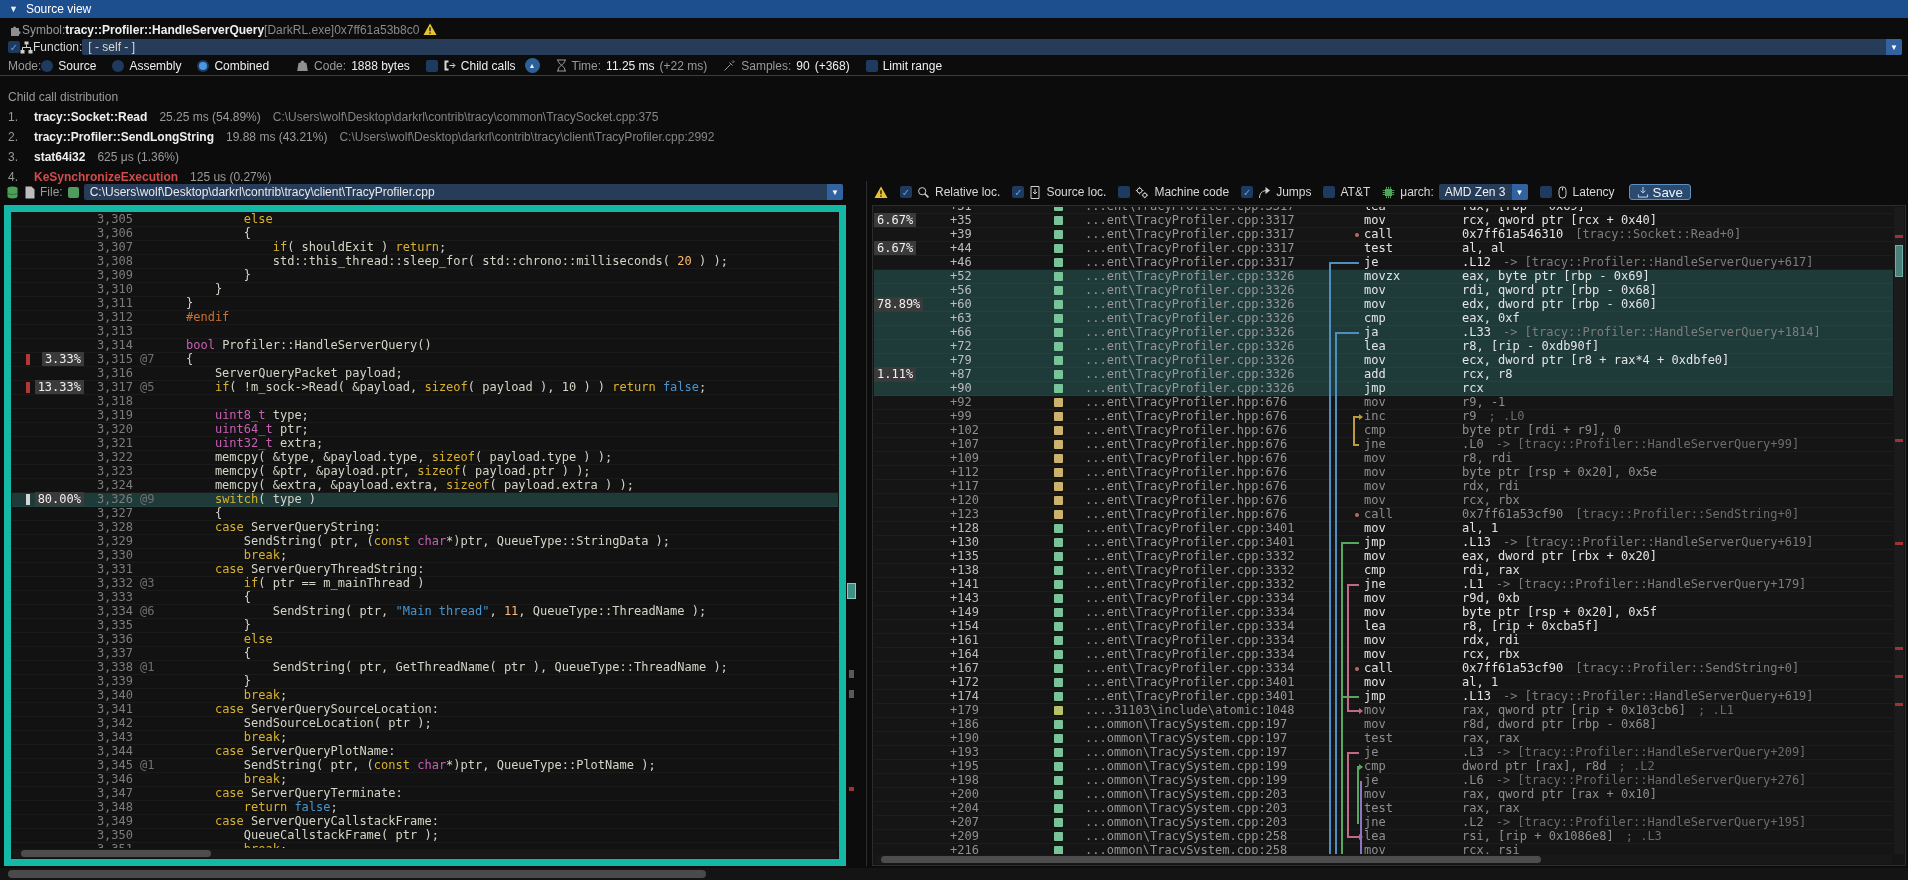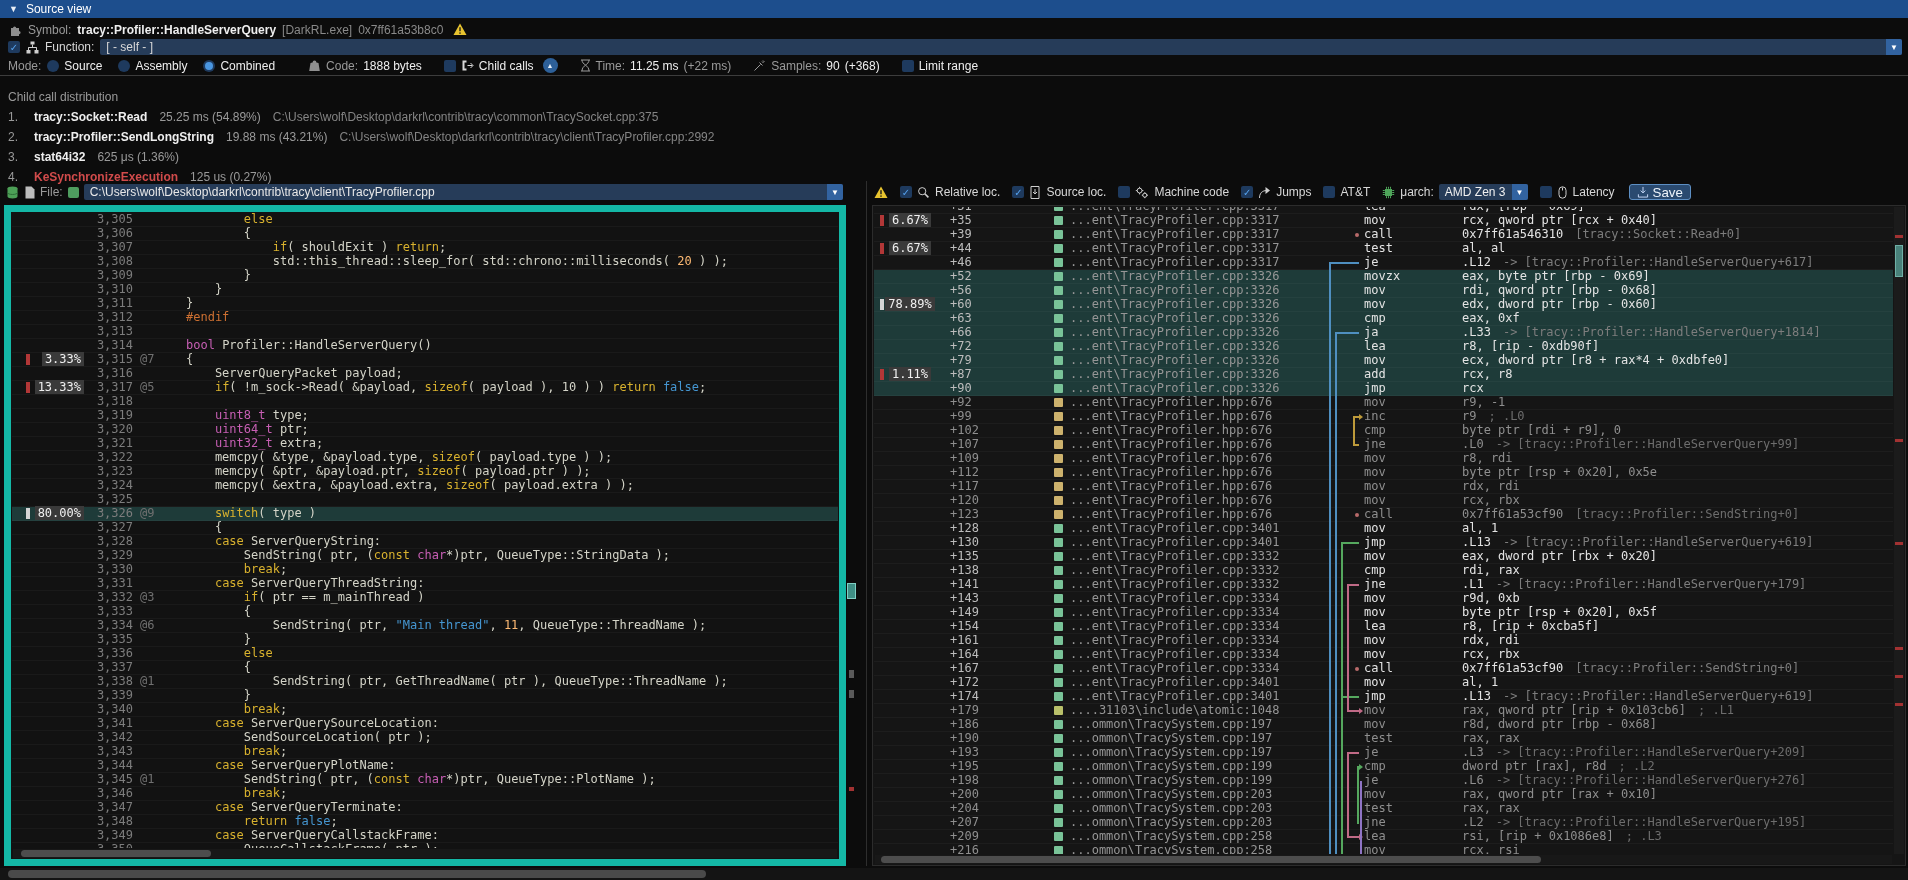--- a/index.html
+++ b/index.html
@@ -3,21 +3,21 @@
 <meta charset="utf-8">
 <style>
   html,body{margin:0;padding:0;background:#000;}
   .window{position:relative;width:1908px;height:880px;background:#0c0c0c;overflow:hidden;
     font-family:"Liberation Sans",sans-serif;font-size:12px;color:#d8d8d8;}
   
   .titlebar{position:absolute;left:0;top:0;right:0;height:18px;background:#1d4e8d;
     display:flex;align-items:center;gap:8px;padding-left:9px;color:#fff;}
   .tri{font-size:9px;color:#e8eef6;}
   
-  .hrow{position:absolute;left:0;right:0;display:flex;align-items:center;gap:6px;padding-left:8px;}
+  .hrow{position:absolute;left:0;right:0;display:flex;align-items:center;padding-left:8px;}
   .symbol-row{top:21px;height:17px;}
   .function-row{top:39px;height:16px;}
   .mode-row{top:57px;height:17px;}
   .gray{color:#9a9a9a;} .dimtx{color:#8a8a8a;} .white{color:#efefef;}
   .bold{font-weight:bold;}
   .warn{margin-left:4px;}
   .combo{display:flex;align-items:center;background:#263c59;height:16px;border-radius:2px;
     padding-left:6px;position:relative;}
   .combo .arrowbox{position:absolute;right:0;top:0;bottom:0;width:16px;background:#3263a0;
     border-radius:0 2px 2px 0;display:flex;align-items:center;justify-content:center;
@@ -68,24 +68,24 @@
   .sbar{position:absolute;left:14px;top:1px;bottom:1px;width:4px;}
   .lpct{position:absolute;left:0;width:72px;text-align:right;color:#f0f0f0;}
   .pctbox{background:#3a3a3a;padding:0 3px;}
   .lnum{position:absolute;left:76px;width:45px;text-align:right;color:#7d7d7d;}
   .ann{position:absolute;left:128px;color:#707070;}
   .code{position:absolute;left:174px;color:#d4d4c8;}
   .kw{color:#d9b22e;} .ty{color:#c75fb4;} .num{color:#fdba74;} .str{color:#4596d1;}
   .boo{color:#4596d1;} .pre{color:#cd7032;}
   
   .abar{position:absolute;left:6px;top:1px;bottom:1px;width:4px;}
-  .apct{position:absolute;left:0;width:72px;text-align:center;color:#f0f0f0;}
+  .apct{position:absolute;left:0;width:72px;text-align:left;color:#f0f0f0;}
   .aoff{position:absolute;left:76px;color:#bdbdbd;}
   .asq{position:absolute;left:180px;top:2px;width:9px;height:9px;border-radius:1px;}
-  .aloc{position:absolute;left:196px;color:#969696;}
+  .aloc{position:absolute;left:211px;color:#969696;}
   .amn{position:absolute;left:490px;color:#e4e4e4;}
   .aops{position:absolute;left:588px;color:#e4e4e4;}
   .atail{color:#7d7d7d;padding-left:12px;}
   .arow.dim .amn,.arow.dim .aops,.arow.dim .aoff{color:#8f8f8f;}
   .arow.dim .atail{color:#6d6d6d;}
   .callmark{position:absolute;left:481px;top:5px;width:4px;height:4px;border-radius:50%;background:#b86a6a;}
   .lane-v{position:absolute;width:2px;}
   .lane-h{position:absolute;height:2px;}
   .lane-a{position:absolute;width:0;height:0;border-top:3px solid transparent;
     border-bottom:3px solid transparent;}
@@ -333,21 +333,20 @@
           <div class="srow"><span class="sbar" style="background:#b23737"></span><span class="lpct"><span class="pctbox">3.33%</span></span><span class="lnum">3,315</span><span class="ann">@7</span><span class="code">{</span></div>
           <div class="srow"><span class="lnum">3,316</span><span class="code">    ServerQueryPacket payload;</span></div>
           <div class="srow"><span class="sbar" style="background:#b23737"></span><span class="lpct"><span class="pctbox">13.33%</span></span><span class="lnum">3,317</span><span class="ann">@5</span><span class="code">    <span class="kw">if</span>( !m_sock-&gt;Read( &amp;payload, <span class="kw">sizeof</span>( payload ), 10 ) ) <span class="kw">return</span> <span class="boo">false</span>;</span></div>
           <div class="srow"><span class="lnum">3,318</span><span class="code"></span></div>
           <div class="srow"><span class="lnum">3,319</span><span class="code">    <span class="ty">uint8_t</span> type;</span></div>
           <div class="srow"><span class="lnum">3,320</span><span class="code">    <span class="ty">uint64_t</span> ptr;</span></div>
           <div class="srow"><span class="lnum">3,321</span><span class="code">    <span class="ty">uint32_t</span> extra;</span></div>
           <div class="srow"><span class="lnum">3,322</span><span class="code">    memcpy( &amp;type, &amp;payload.type, <span class="kw">sizeof</span>( payload.type ) );</span></div>
           <div class="srow"><span class="lnum">3,323</span><span class="code">    memcpy( &amp;ptr, &amp;payload.ptr, <span class="kw">sizeof</span>( payload.ptr ) );</span></div>
           <div class="srow"><span class="lnum">3,324</span><span class="code">    memcpy( &amp;extra, &amp;payload.extra, <span class="kw">sizeof</span>( payload.extra ) );</span></div>
-          <div class="srow"><span class="lnum">3,325</span><span class="code"></span></div>
           <div class="srow hl"><span class="sbar" style="background:#d5d5d5"></span><span class="lpct"><span class="pctbox">80.00%</span></span><span class="lnum">3,326</span><span class="ann">@9</span><span class="code">    <span class="kw">switch</span>( type )</span></div>
           <div class="srow"><span class="lnum">3,327</span><span class="code">    {</span></div>
           <div class="srow"><span class="lnum">3,328</span><span class="code">    <span class="kw">case</span> ServerQueryString:</span></div>
           <div class="srow"><span class="lnum">3,329</span><span class="code">        SendString( ptr, (<span class="kw">const</span> <span class="ty">char</span>*)ptr, QueueType::StringData );</span></div>
           <div class="srow"><span class="lnum">3,330</span><span class="code">        <span class="kw">break</span>;</span></div>
           <div class="srow"><span class="lnum">3,331</span><span class="code">    <span class="kw">case</span> ServerQueryThreadString:</span></div>
           <div class="srow"><span class="lnum">3,332</span><span class="ann">@3</span><span class="code">        <span class="kw">if</span>( ptr == m_mainThread )</span></div>
           <div class="srow"><span class="lnum">3,333</span><span class="code">        {</span></div>
           <div class="srow"><span class="lnum">3,334</span><span class="ann">@6</span><span class="code">            SendString( ptr, <span class="str">"Main thread"</span>, <span class="num">11</span>, QueueType::ThreadName );</span></div>
           <div class="srow"><span class="lnum">3,335</span><span class="code">        }</span></div>

